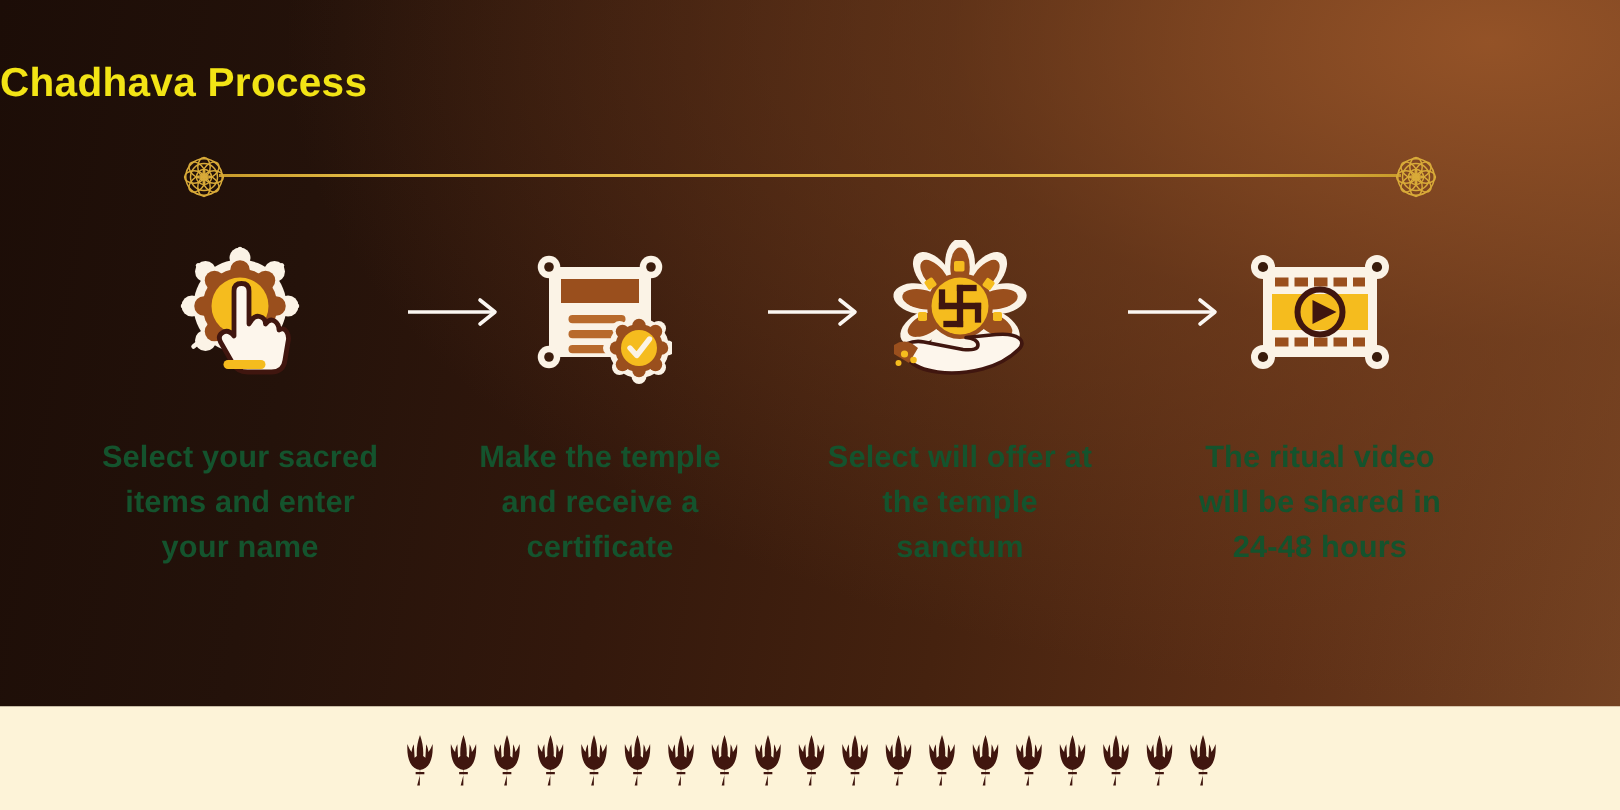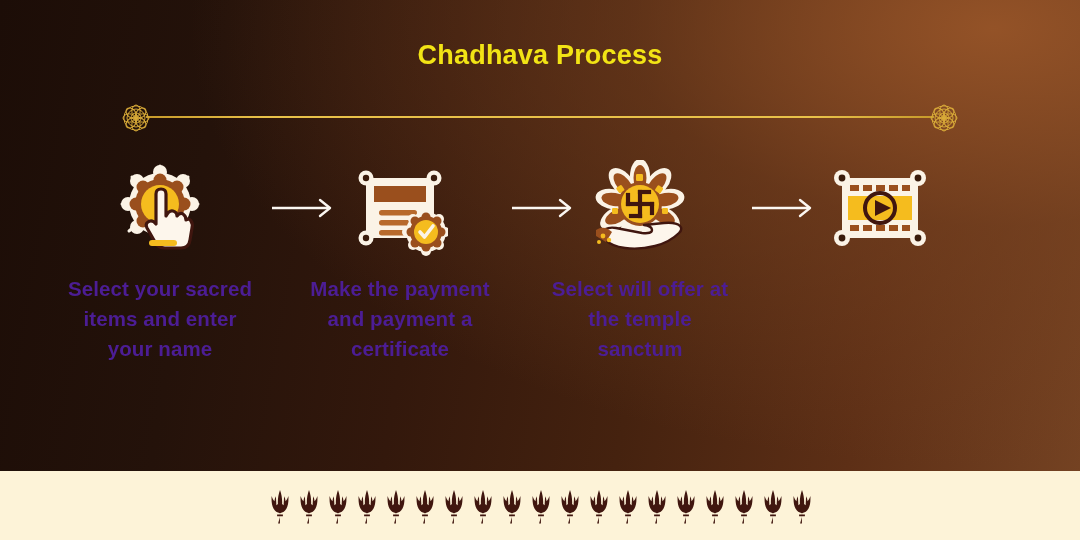--- a/index.html
+++ b/index.html
@@ -35,21 +35,21 @@
     height: 69px;
     background: #fdf3d8;
   }
 
   
   .title {
     position: absolute;
     left: 0;
     top: 38px;
     width: 1080px;
-    text-align: center;
+    text-align: left;
     font-size: 27px;
     font-weight: bold;
     color: #f2e415;
     letter-spacing: 0.2px;
     line-height: 34px;
   }
 
   
   .divider {
     position: absolute;
@@ -89,24 +89,24 @@
     width: 200px;
     text-align: center;
   }
   .step-icon {
     height: 96px;
     display: flex;
     align-items: center;
     justify-content: center;
   }
   .step-label {
-    margin-top: 18px;
+    margin-top: 34px;
     font-size: 20.5px;
     font-weight: bold;
-    color: #4c1d95;
+    color: #14532d;
     line-height: 30px;
     letter-spacing: 0.1px;
     padding: 0 4px;
   }
 
   .arrow {
     position: absolute;
     top: 34px;
     width: 72px;
     height: 26px;
@@ -289,21 +289,21 @@
               <circle cx="85" cy="83" r="4.5"></circle>
             <circle cx="74" cy="87" r="4.5"></circle>
               <circle cx="63" cy="83" r="4.5"></circle>
             <circle cx="59" cy="72" r="4.5"></circle>
               <circle cx="63" cy="61" r="4.5"></circle>
           </g>
           <circle cx="74" cy="72" r="12" fill="#f5bc1e"></circle>
           <polyline points="68,72 72.5,77 81,66" fill="none" stroke="#fbf3e6" stroke-width="3.6" stroke-linecap="round" stroke-linejoin="round"></polyline>
         </svg>
       </div>
-      <div class="step-label">Make the payment and payment a certificate</div>
+      <div class="step-label">Make the temple and receive a certificate</div>
     </div>
 
     <svg class="arrow" style="left:468px;" viewBox="0 0 72 26">
       <line x1="4" y1="14" x2="60" y2="14" stroke="#fbf7f2" stroke-width="2.4"></line>
       <polyline points="52,6 62,14 52,22" fill="none" stroke="#fbf7f2" stroke-width="2.4" stroke-linecap="round" stroke-linejoin="round"></polyline>
     </svg>
 
     <div class="step" style="left:500px;">
       <div class="step-icon">
         <svg width="100" height="96" viewBox="0 0 100 96">
@@ -439,20 +439,21 @@
             <circle cx="12" cy="18" r="3.4"></circle>
               <circle cx="88" cy="18" r="3.4"></circle>
             <circle cx="12" cy="78" r="3.4"></circle>
               <circle cx="88" cy="78" r="3.4"></circle>
           </g>
 
           <circle cx="50" cy="48" r="15" fill="none" stroke="#40160f" stroke-width="4"></circle>
           <polygon points="45,40 61,48 45,56" fill="#40160f"></polygon>
         </svg>
       </div>
+      <div class="step-label">The ritual video will be shared in 24-48 hours</div>
     </div>
 
   </div>
 
   <div class="trishul-band" id="trishul-band">
       <svg class="trishul" viewBox="0 0 26 36">
         <path fill="#40160f" d="M12.1 35.6 h1.8 v-7.4 h3.0 v-1.6 h-3.0 v-1.3 c3.0 -0.5 5.2 -2.1 6.6 -4.7 c1.6 -3.0 2.2 -7.2 1.9 -12.6 c-0.9 2.4 -1.8 4.2 -2.8 5.3 c-0.2 -2.0 -0.7 -3.7 -1.5 -5.1 l-0.5 9.0 l-1.5 -1.2 c0.3 -4.6 -0.4 -9.3 -2.1 -14.0 c-1.7 4.7 -2.4 9.4 -2.1 14.0 l-1.5 1.2 l-0.5 -9.0 c-0.8 1.4 -1.3 3.1 -1.5 5.1 c-1.0 -1.1 -1.9 -2.9 -2.8 -5.3 c-0.3 5.4 0.3 9.6 1.9 12.6 c1.4 2.6 3.6 4.2 6.6 4.7 v1.3 h-3.0 v1.6 h3.0 z"></path>
       </svg>
       <svg class="trishul" viewBox="0 0 26 36">
         <path fill="#40160f" d="M12.1 35.6 h1.8 v-7.4 h3.0 v-1.6 h-3.0 v-1.3 c3.0 -0.5 5.2 -2.1 6.6 -4.7 c1.6 -3.0 2.2 -7.2 1.9 -12.6 c-0.9 2.4 -1.8 4.2 -2.8 5.3 c-0.2 -2.0 -0.7 -3.7 -1.5 -5.1 l-0.5 9.0 l-1.5 -1.2 c0.3 -4.6 -0.4 -9.3 -2.1 -14.0 c-1.7 4.7 -2.4 9.4 -2.1 14.0 l-1.5 1.2 l-0.5 -9.0 c-0.8 1.4 -1.3 3.1 -1.5 5.1 c-1.0 -1.1 -1.9 -2.9 -2.8 -5.3 c-0.3 5.4 0.3 9.6 1.9 12.6 c1.4 2.6 3.6 4.2 6.6 4.7 v1.3 h-3.0 v1.6 h3.0 z"></path>

